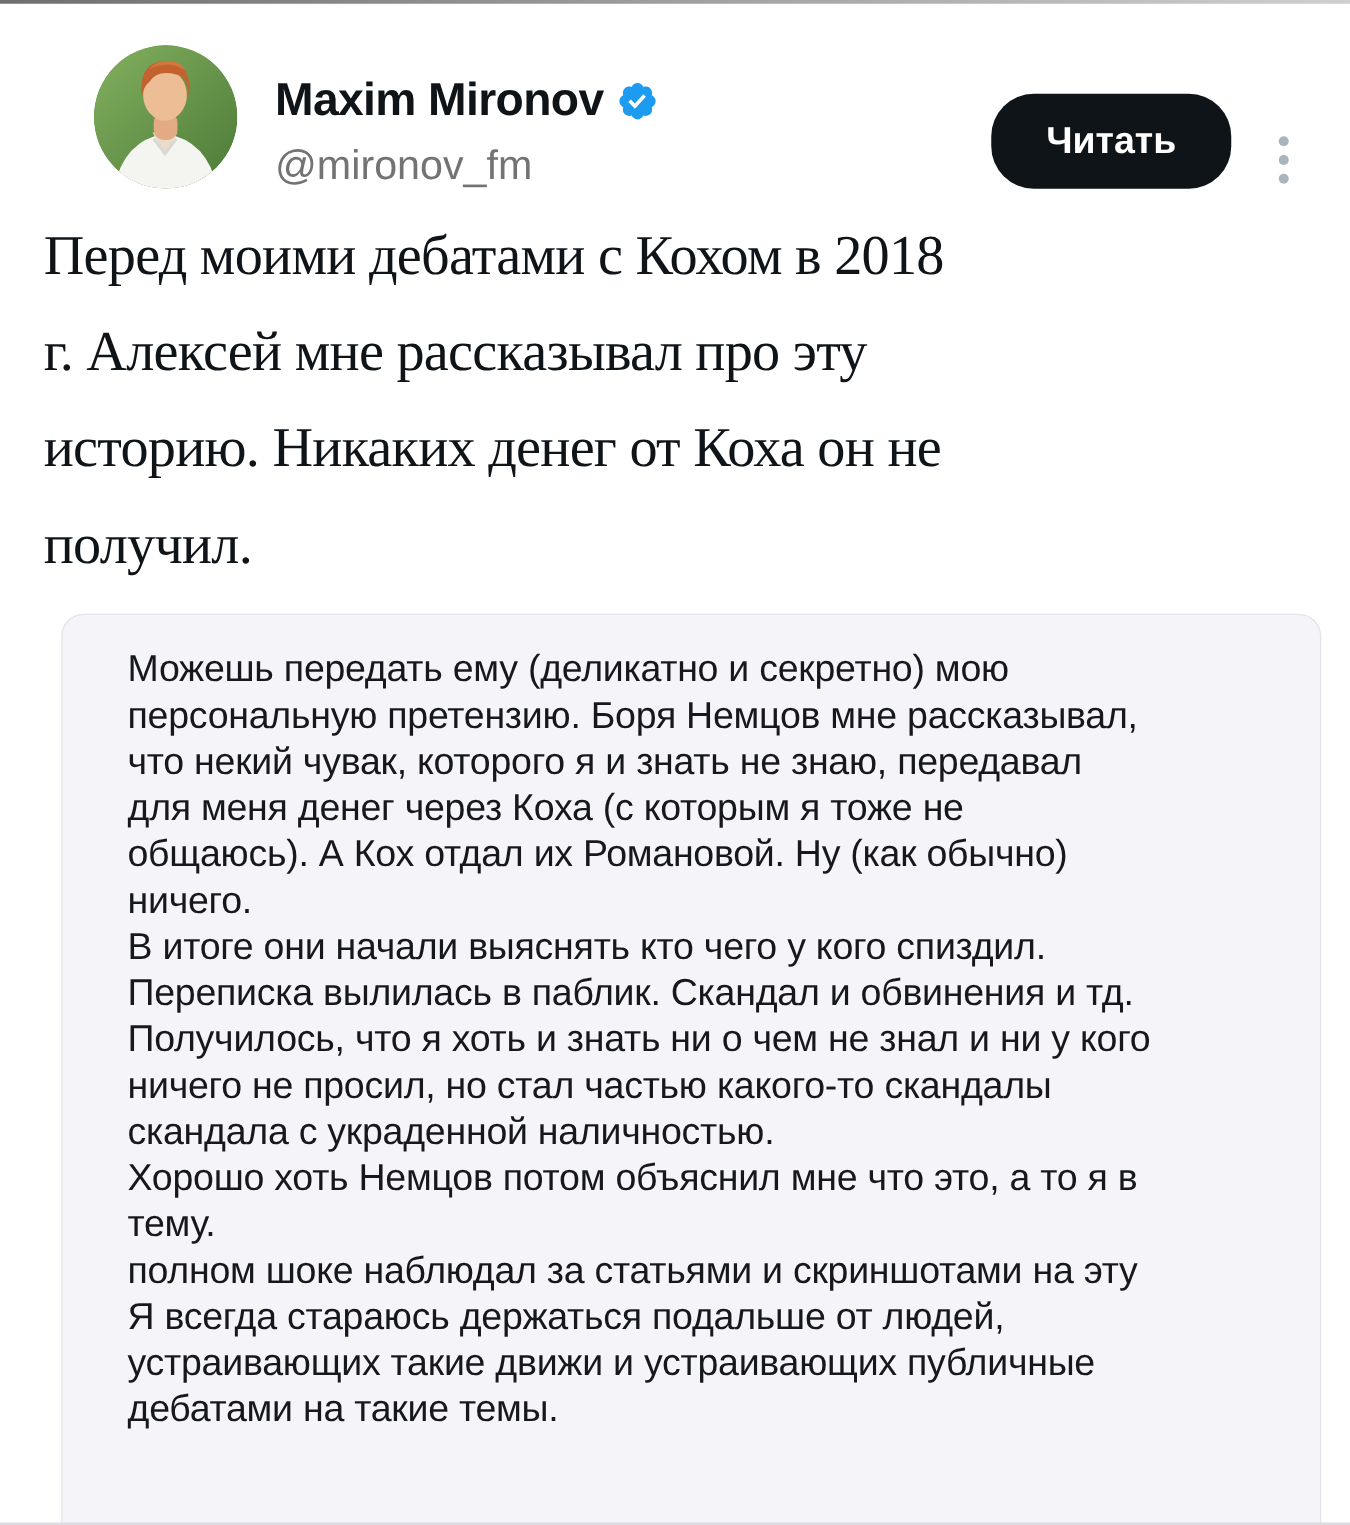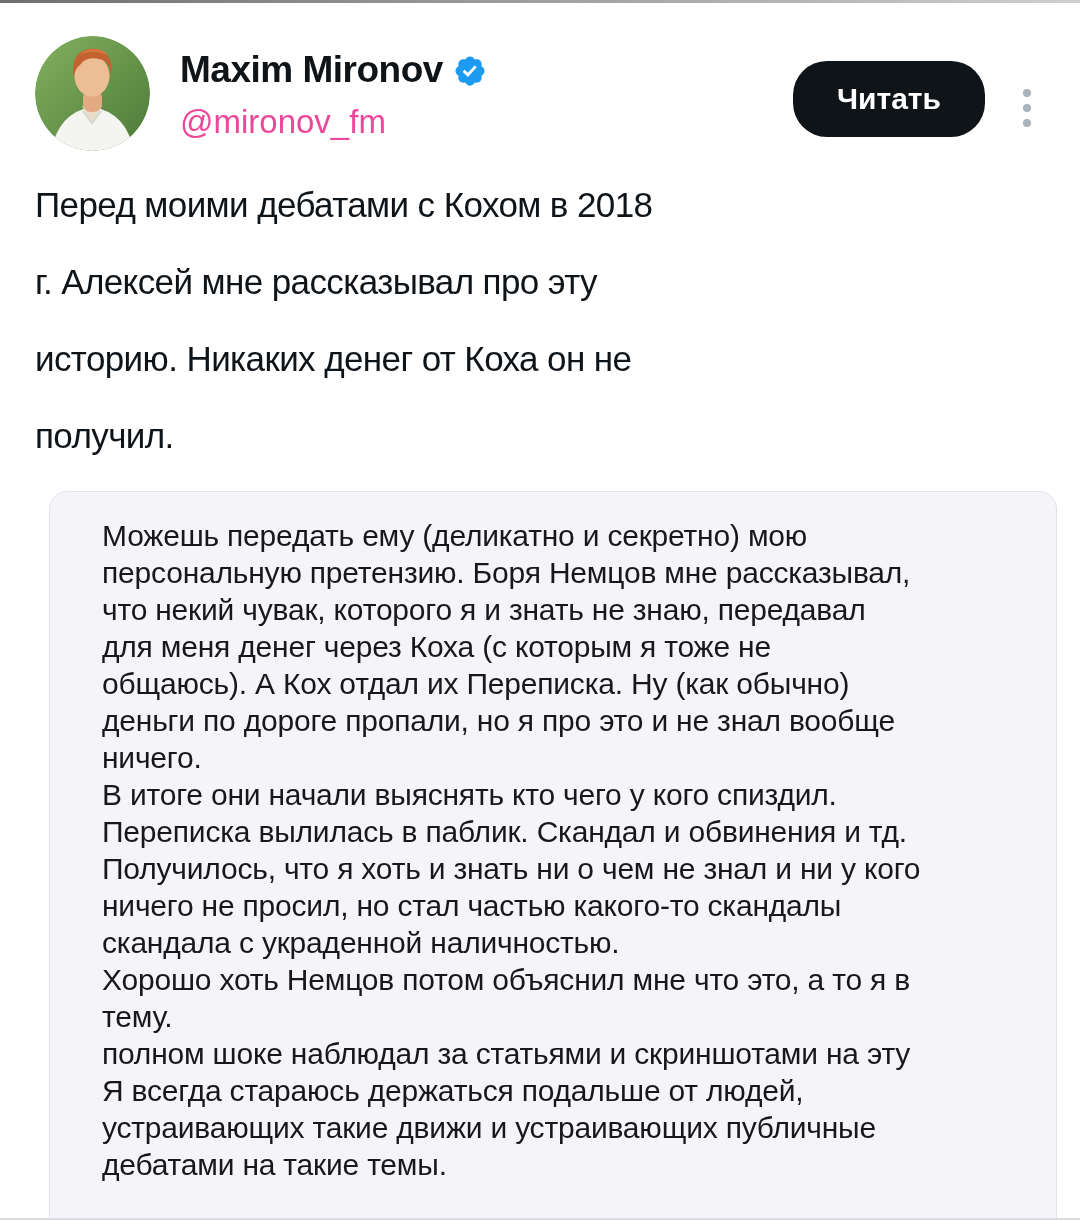--- a/index.html
+++ b/index.html
@@ -15,59 +15,60 @@
     background:linear-gradient(to right,#6f6f6f,#cfcfcf);
   }
   .bottom-line {
     position:absolute; left:0; bottom:0;
     height:2px; width:100%;
     background:#dcdce2;
   }
 
   
   .header {
-    display:flex; align-items:center;
+    display:flex; align-items:flex-end;
     padding:33px 45px 0 35px;
+    margin-left:40px;
   }
   .avatar {
     width:115px; height:115px; border-radius:50%;
     overflow:hidden; flex:0 0 auto; cursor:pointer;
   }
   .avatar svg { display:block; width:115px; height:115px; }
   .id-block { margin-left:30px; padding-top:2px; }
   .name-row { display:flex; align-items:center; gap:10px; }
   .display-name {
     font-size:37px; font-weight:700; color:#0f1419;
     letter-spacing:-0.5px; white-space:nowrap; cursor:pointer;
   }
   .badge { width:34px; height:34px; margin-top:2px; }
   .badge svg { width:34px; height:34px; display:block; }
   .handle {
-    font-size:33px; color:#ec4899; margin-top:12px; white-space:nowrap;
+    font-size:33px; color:#737373; margin-top:12px; white-space:nowrap;
   }
   .spacer { flex:1; }
   .follow-btn {
     background:#0f1419; color:#ffffff;
     font-size:30px; font-weight:700;
     font-family:"Liberation Sans", sans-serif;
     border:none; border-radius:34px;
     height:76px; padding:0 44px;
     margin-top:11px; cursor:pointer; white-space:nowrap;
   }
   .more {
     display:flex; flex-direction:column; gap:7px;
     margin:29px 0 0 34px; padding:4px; cursor:pointer;
   }
   .more .dot { width:8px; height:8px; border-radius:50%; background:#aab4bd; }
 
   
   .tweet-text {
     margin:15px 30px 0 35px;
-    font-size:35px; line-height:77px;
-    color:#0f1419; letter-spacing:-0.6px;
+    font-size:45px; line-height:77px;
+    color:#0f1419; letter-spacing:-0.6px;font-family:Liberation Serif, serif;
   }
   .tweet-text .tline { white-space:nowrap; }
 
   
   .quote-box {
     box-sizing:border-box;
     margin:17px 0 0 49px;
     width:1008px; height:874px;
     background:#f5f5f9;
     border:1px solid #e2e3e9;
@@ -141,22 +142,21 @@
     <div class="tline">г. Алексей мне рассказывал про эту</div>
     <div class="tline">историю. Никаких денег от Коха он не</div>
     <div class="tline">получил.</div>
   </div>
 
 <div class="quote-box">
     <div class="qline">Можешь передать ему (деликатно и секретно) мою</div>
     <div class="qline">персональную претензию. Боря Немцов мне рассказывал,</div>
     <div class="qline">что некий чувак, которого я и знать не знаю, передавал</div>
     <div class="qline">для меня денег через Коха (с которым я тоже не</div>
-    <div class="qline">общаюсь). А Кох отдал их Переписка. Ну (как обычно)</div>
-    <div class="qline">деньги по дороге пропали, но я про это и не знал вообще</div>
+    <div class="qline">общаюсь). А Кох отдал их Романовой. Ну (как обычно)</div>
     <div class="qline">ничего.</div>
     <div class="qline">В итоге они начали выяснять кто чего у кого спиздил.</div>
     <div class="qline">Переписка вылилась в паблик. Скандал и обвинения и тд.</div>
     <div class="qline">Получилось, что я хоть и знать ни о чем не знал и ни у кого</div>
     <div class="qline">ничего не просил, но стал частью какого-то скандалы</div>
     <div class="qline">скандала с украденной наличностью.</div>
     <div class="qline">Хорошо хоть Немцов потом объяснил мне что это, а то я в</div>
     <div class="qline">тему.</div>
     <div class="qline">полном шоке наблюдал за статьями и скриншотами на эту</div>
     <div class="qline">Я всегда стараюсь держаться подальше от людей,</div>

